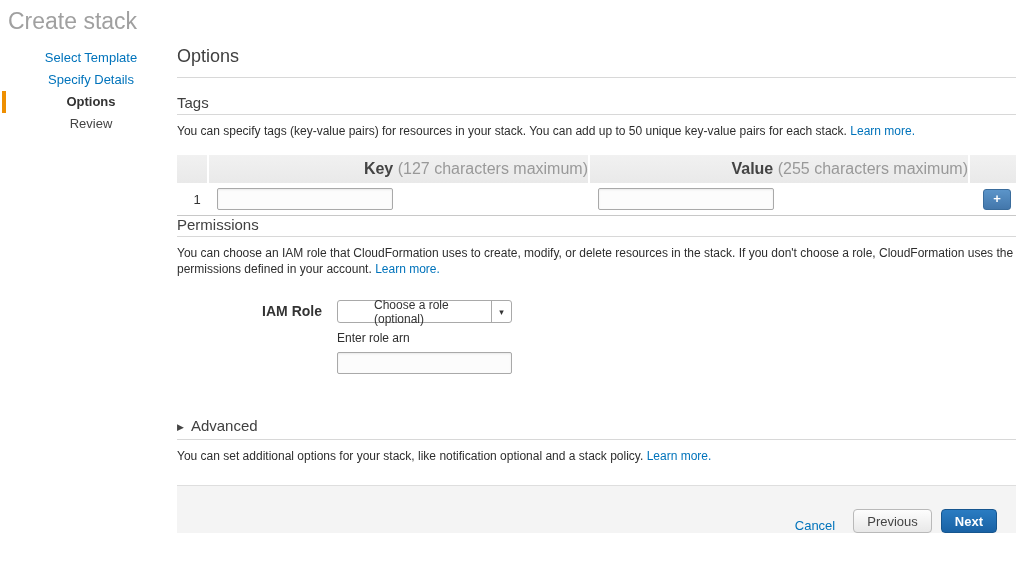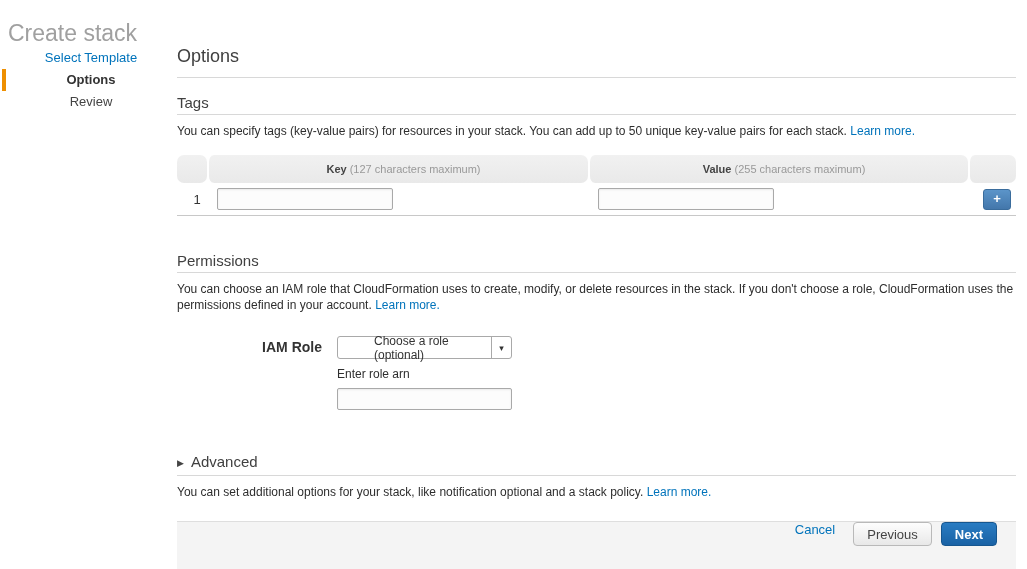--- a/index.html
+++ b/index.html
@@ -8,21 +8,21 @@
     width: 1027px; height: 569px;
     position: relative;
     overflow: hidden;
     font-family: "Liberation Sans", "DejaVu Sans", sans-serif;
     font-size: 12px;
     color: #2e2e2e;
   }
 
   
   .page-title {
-    position: absolute; left: 8px; top: 20px;
+    position: absolute; left: 8px; top: 8px;
     font-size: 23px; font-weight: 400; color: #a0a0a0;
   }
 
   
   .sidebar { position: absolute; left: 0; top: 47px; width: 170px; text-align: center; }
   .sidebar-item {
     height: 22px; line-height: 16px; padding: 3px 0 3px 12px;
     font-size: 13px; cursor: pointer;
   }
   .sidebar-item.link { color: #0073bb; }
@@ -38,37 +38,36 @@
 
   h1.step-heading {
     margin-top: 46px; font-size: 18px; line-height: 20px; font-weight: 400;
     color: #404040; padding-bottom: 11px; border-bottom: 1px solid #d8d8d8;
   }
   h2.section-heading {
     font-size: 15px; line-height: 17px; font-weight: 400; color: #404040;
     padding-bottom: 3px; border-bottom: 1px solid #d8d8d8;
   }
   h2.tags-heading { margin-top: 16px; }
-  h2.permissions-heading { margin-top: 36px; }
+  h2.permissions-heading { }
   h2.advanced-heading { margin-top: 43px; cursor: pointer; }
   .expand-icon {
     display: inline-block; font-size: 9px; color: #444;
     margin-right: 7px; vertical-align: 1px;
   }
   p.desc { margin-top: 8px; font-size: 12px; line-height: 16px; color: #2e2e2e; }
   a.learn-more { color: #0073bb; text-decoration: none; cursor: pointer; }
 
   
   table.tags-table { margin-top: 16px; width: 100%; border-collapse: separate; border-spacing: 0; }
   table.tags-table th {
-    height: 28px; text-align: center; vertical-align: middle;
+    height: 28px; text-align: right; vertical-align: middle;
     background: linear-gradient(#f1f1f1, #e9e9e9);
-    font-size: 11px; font-weight: bold; color: #444;
+    font-size: 16px; font-weight: bold; color: #444;
     padding-left: 10px;
-    border-radius: 7px;
   }
   table.tags-table th + th { border-left: 2px solid #fff; }
   table.tags-table th.narrow { padding-left: 0; }
   .col-hint { font-weight: 400; color: #999; }
   table.tags-table td {
     height: 33px; vertical-align: middle; background: #fff;
     border-bottom: 1px solid #c8c8c8; padding-left: 10px;
   }
   td.row-index { text-align: center; padding-left: 0; font-size: 13px; color: #333; }
   td.action-cell { padding-left: 0; text-align: center; }
@@ -109,21 +108,21 @@
     width: 175px; height: 22px;
     border: 1px solid #a9a9a9; border-radius: 2px;
     background: #fcfcfc; box-shadow: inset 0 1px 2px rgba(0,0,0,0.08);
     font-family: inherit; font-size: 12px; padding: 0 5px; color: #333;
   }
 
   
   .wizard-footer {
     margin-top: 21px; height: 48px;
     background: #f4f4f4; border-top: 1px solid #dedede;
-    display: flex; align-items: flex-start; justify-content: flex-end;
+    display: flex; align-items: flex-end; justify-content: flex-end;
     padding-right: 19px;
   }
   a.cancel-link { color: #0073bb; font-size: 13px; text-decoration: none; margin-right: 18px; cursor: pointer; }
   .btn {
     height: 24px; font-size: 13px; font-family: inherit;
     border-radius: 4px; cursor: pointer; padding: 0 13px;
   }
   .btn-secondary {
     border: 1px solid #b9b9b9;
     background: linear-gradient(#fdfdfd, #e8e8e8);
@@ -135,20 +134,21 @@
     color: #fff; font-weight: bold;
   }
 </style>
 </head>
 <body>
 
 <div class="page-title">Create stack</div>
 
 <nav class="sidebar">
   <div class="sidebar-item link">Select Template</div>
+  <div class="sidebar-item link">Specify Details</div>
   <div class="sidebar-item active">Options</div>
   <div class="sidebar-item plain">Review</div>
 </nav>
 
 <main class="main">
 
   <h1 class="step-heading">Options</h1>
 
   <h2 class="section-heading tags-heading">Tags</h2>
   <p class="desc">

